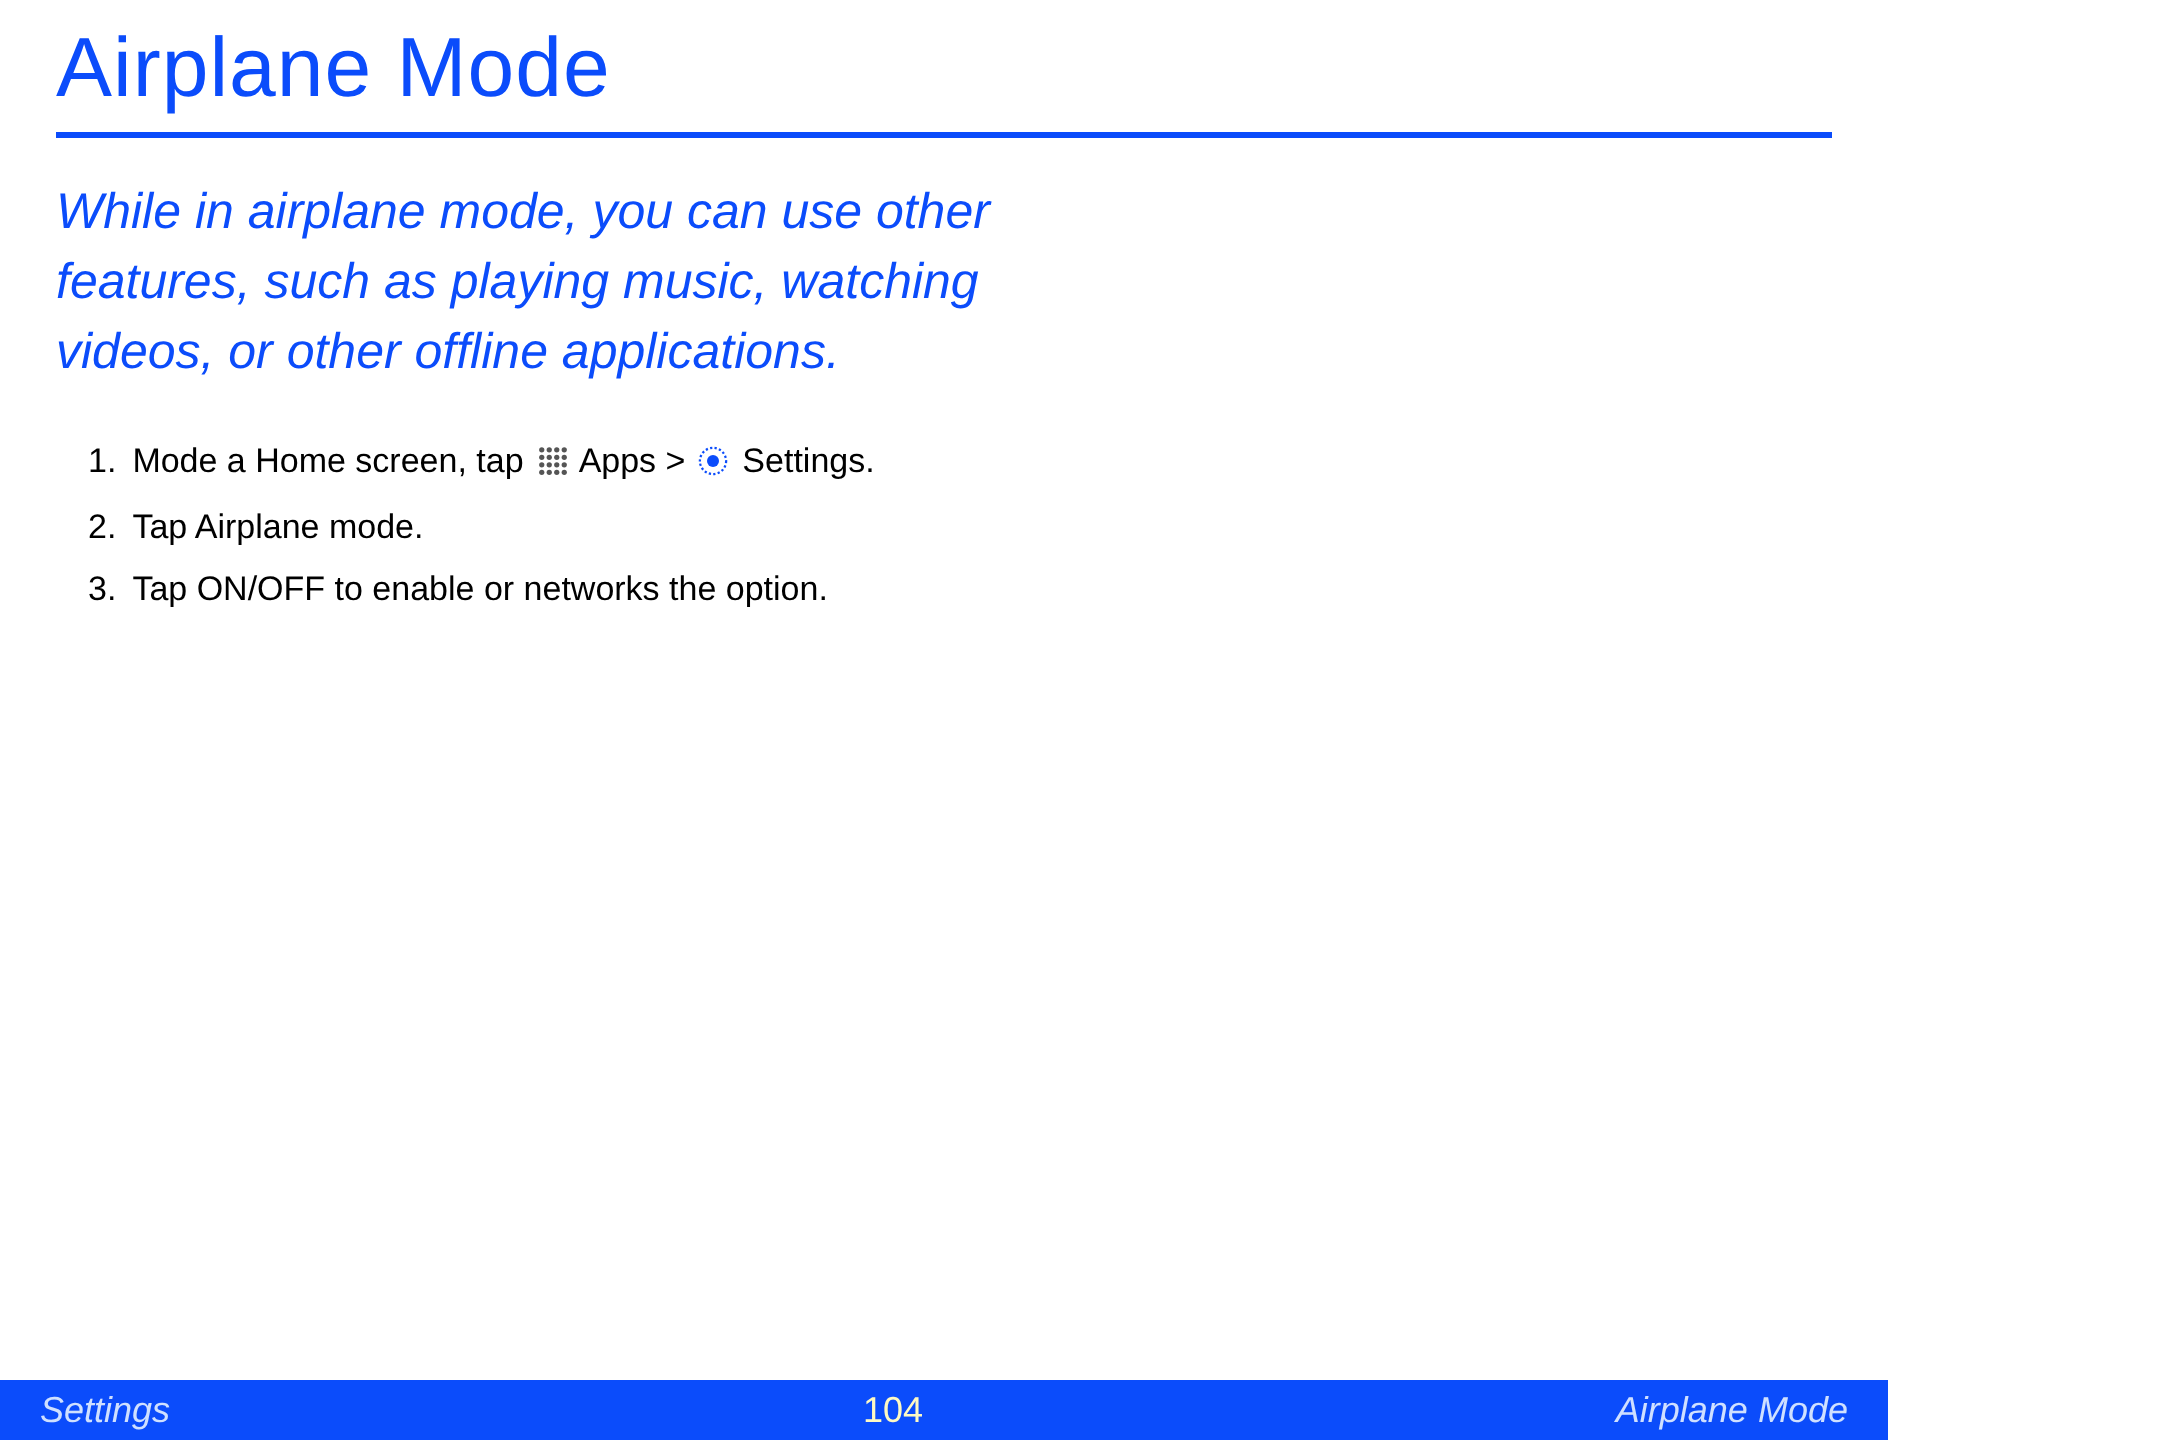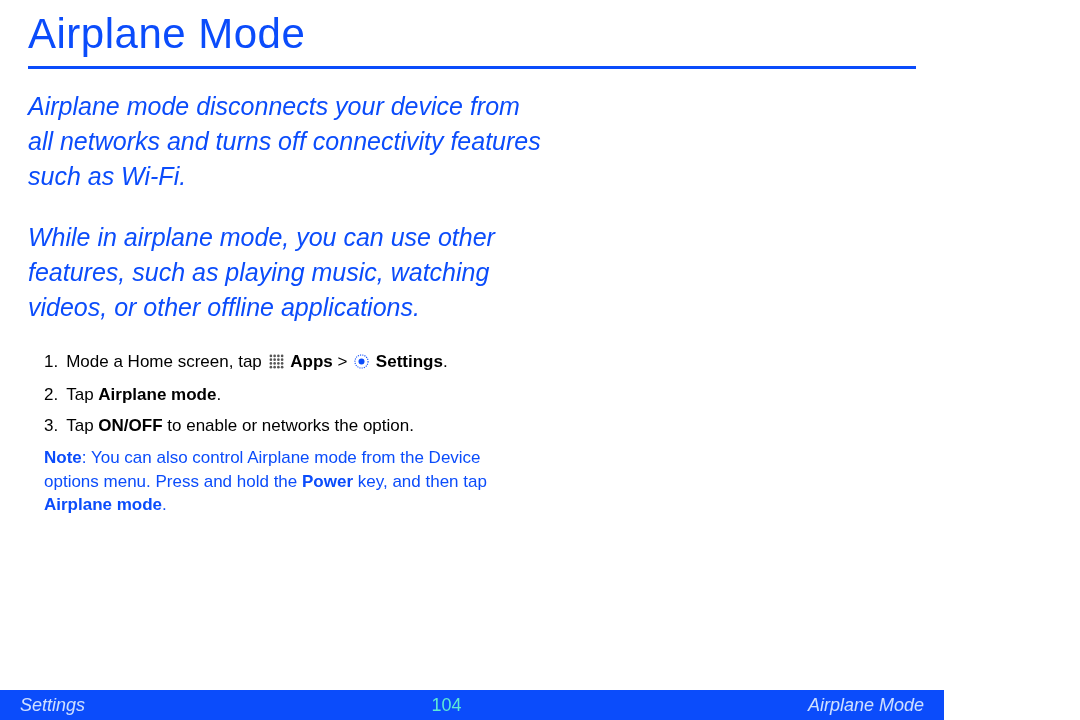--- a/index.html
+++ b/index.html
@@ -40,21 +40,21 @@
   }
   .step {
     margin-bottom: 8px;
     display: flex;
     gap: 8px;
     align-items: flex-start;
     line-height: 1.35;
   }
   .step .num { flex: 0 0 auto; }
   .step .body { flex: 1 1 auto; }
-  .b { font-weight: 700; margin-top: 32px; }
+  .b { font-weight: 400; margin-top: 32px; }
   .icon { display: inline-block; vertical-align: -2px; margin: 0 2px; }
   .apps-icon svg, .gear-icon svg { width: 15px; height: 15px; }
   .note {
     color: #0b4cfb;
     font-size: 17px;
     margin-left: 16px;
     max-width: 480px;
     line-height: 1.4;
     margin-top: 4px;
   }
@@ -67,31 +67,30 @@
     height: 30px;
     background: #0b4cfb;
     color: #fff;
     display: flex;
     align-items: center;
     justify-content: space-between;
     padding: 0 20px;
     font-size: 18px;
   }
   .footer .left, .footer .right { font-style: italic; color: #cfe0ff; }
-  .footer .center { color: #5eead4; font-style: normal; }
+  .footer .center { color: #fef9c3; font-style: normal; }
 </style>
 </head>
 <body>
 
 <div class="page">
 
   <h1 class="title">Airplane Mode</h1>
   <hr class="rule">
 
-  <p class="intro">Airplane mode disconnects your device from all networks and turns off connectivity features such as Wi-Fi.</p>
   <p class="intro">While in airplane mode, you can use other features, such as playing music, watching videos, or other offline applications.</p>
 
   <div class="steps">
 
     <div class="step">
       <span class="num">1.</span>
       <span class="body">
         <span>Mode a Home screen, tap </span><span class="icon apps-icon"><svg viewBox="0 0 16 16">
               <g fill="#555">
                 <circle cx="2" cy="2" r="1.4"></circle>
@@ -129,23 +128,20 @@
 
     <div class="step">
       <span class="num">3.</span>
       <span class="body">
         <span>Tap </span><span class="b">ON/OFF</span><span> to enable or networks the option.</span>
       </span>
     </div>
 
   </div>
 
-  <p class="note">
-    <span class="b">Note</span><span>: You can also control Airplane mode from the Device options menu. Press and hold the </span><span class="b">Power</span><span> key, and then tap </span><span class="b">Airplane mode</span><span>.</span>
-  </p>
 
   <div class="footer">
     <span class="left">Settings</span>
     <span class="center">104</span>
     <span class="right">Airplane Mode</span>
   </div>
 
 </div>
 
 </body></html>

